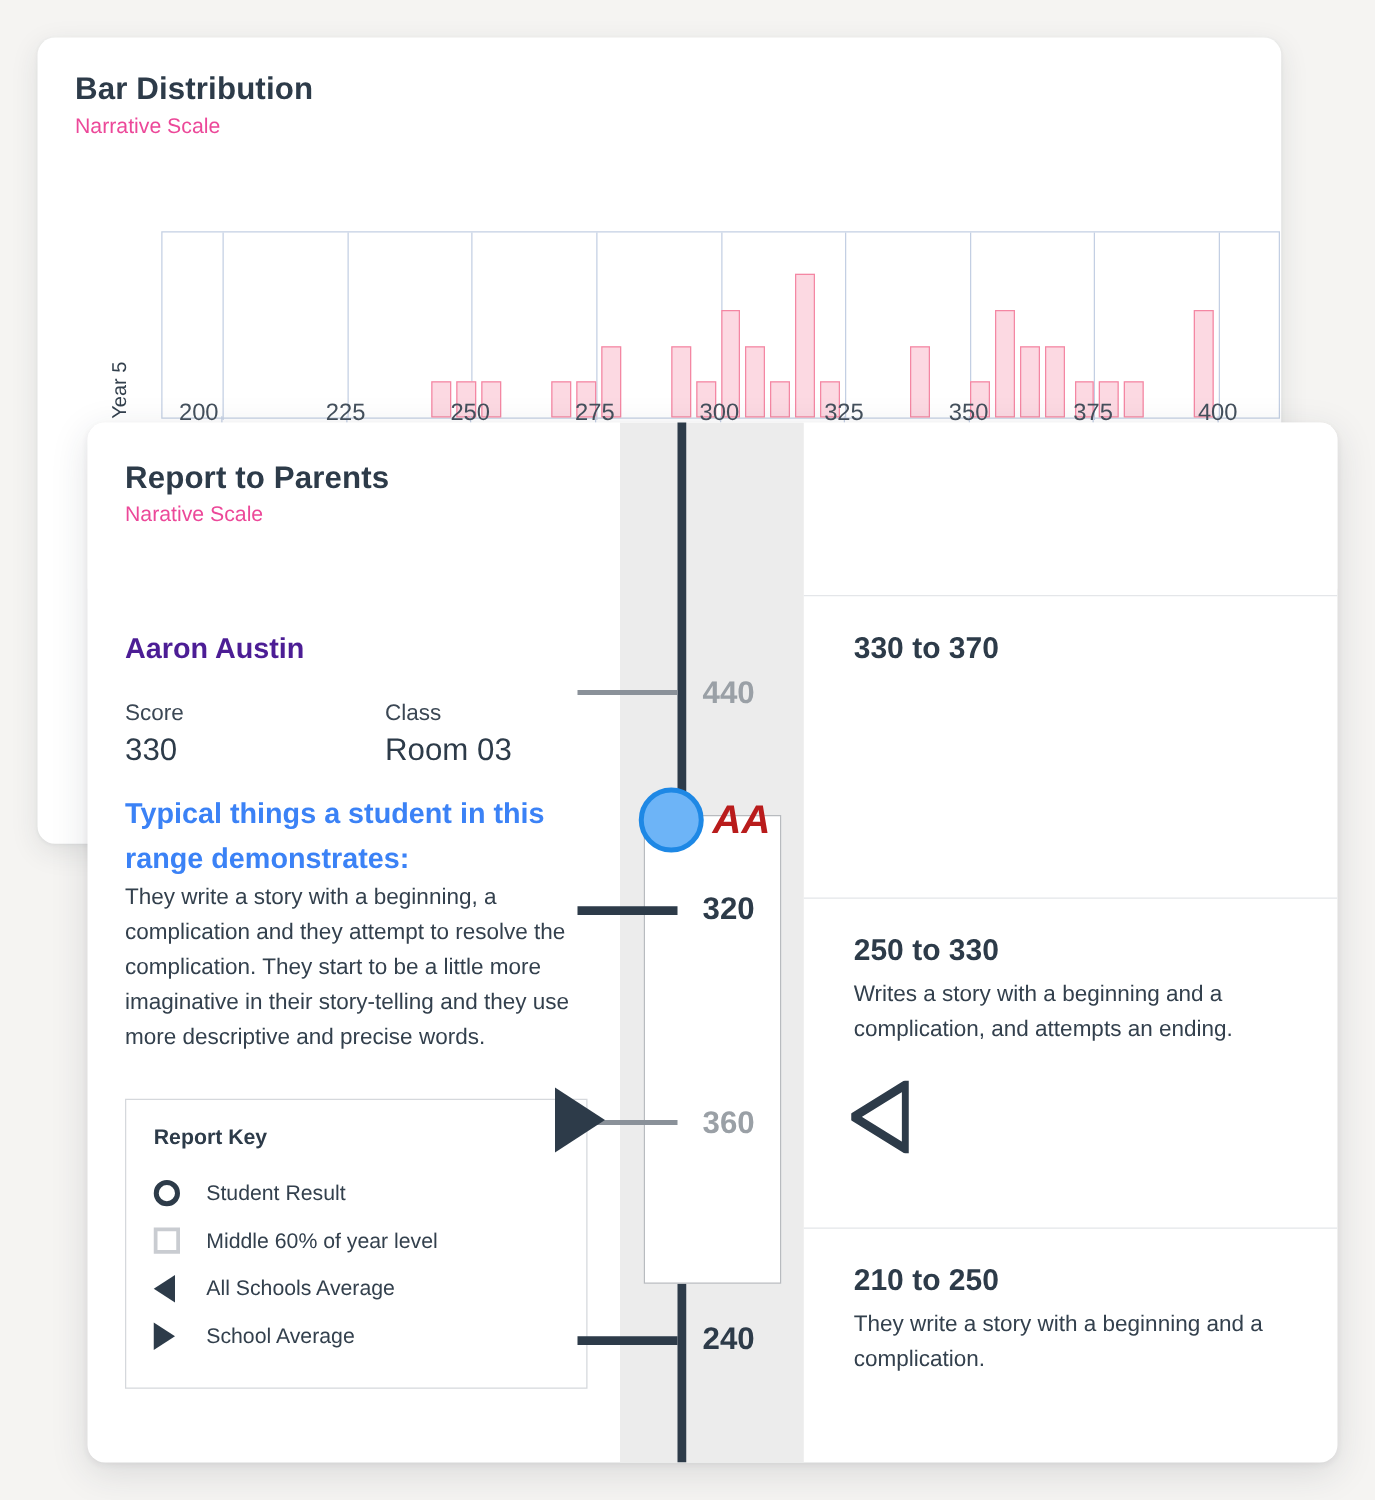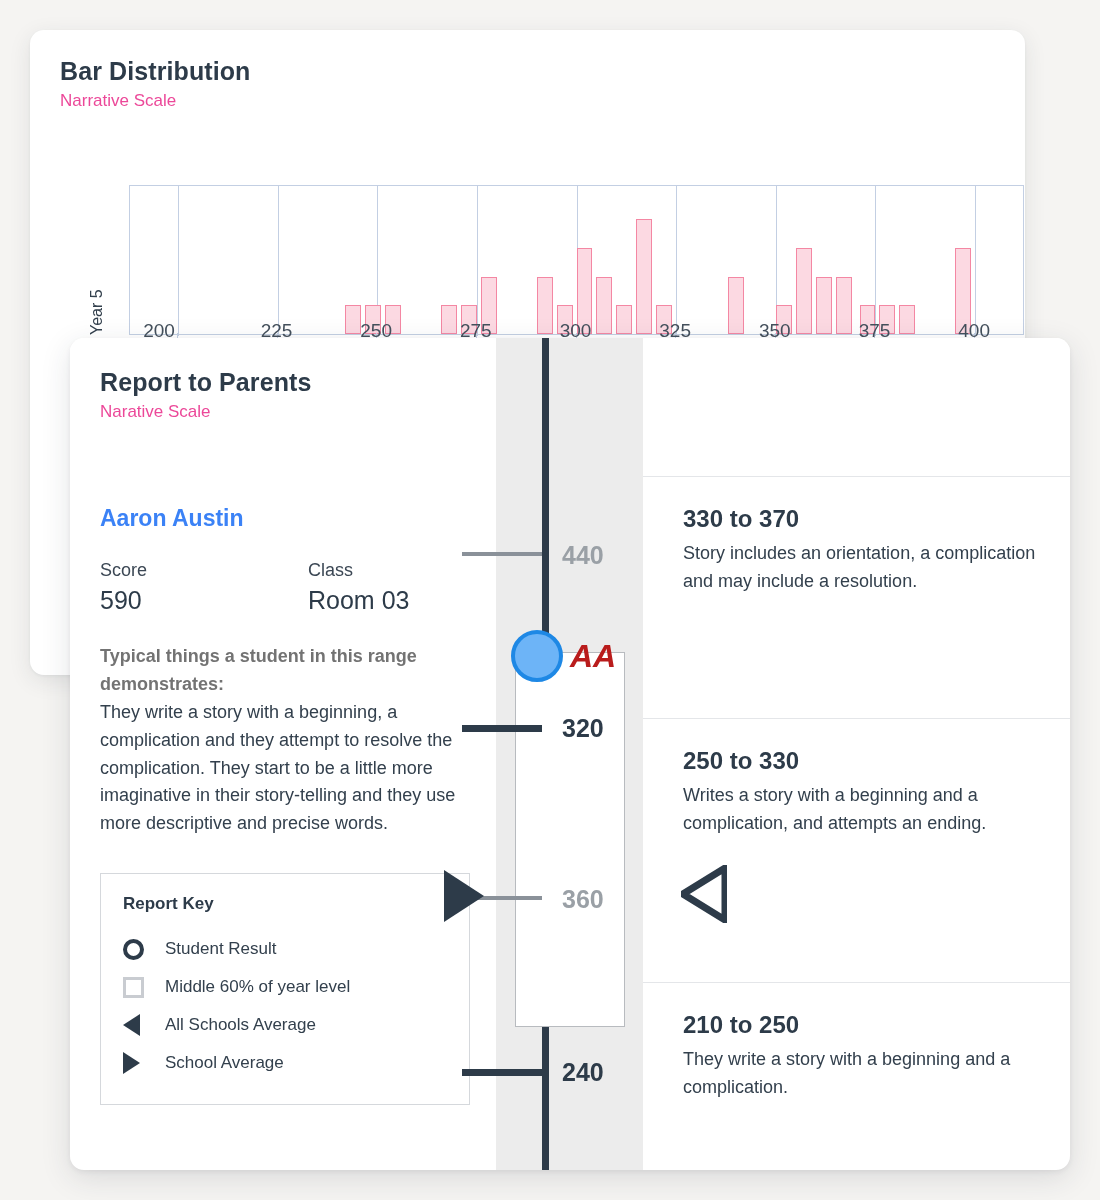--- a/index.html
+++ b/index.html
@@ -56,27 +56,27 @@
     width: 1000px; height: 832px;
     background: #ffffff; border-radius: 14px;
     box-shadow: 0 8px 30px rgba(40,45,60,.13), 0 2px 5px rgba(40,45,60,.07);
     overflow: hidden;
   }
   #card-report .head { padding: 30px 0 0 30px; height: 133px; background: #fff; }
   .report-body { position: absolute; left: 0; top: 133px; right: 0; bottom: 0; }
 
   
   .left-col { position: absolute; left: 30px; top: 0; width: 396px; }
-  .student-name { font-size: 23px; font-weight: bold; color: #3b82f6; margin-top: 34px; }
+  .student-name { font-size: 23px; font-weight: bold; color: #4c1d95; margin-top: 34px; }
   .stat-row { display: flex; margin-top: 28px; gap: 20px; }
   .stat { width: 190px; }
   .stat-label { font-size: 18px; color: #3b4754; }
   .stat-value { font-size: 25px; color: #2d3b49; margin-top: 5px; }
 
-  .typ-head { font-size: 18px; font-weight: bold; color: #737373; margin-top: 28px; line-height: 1.55; }
+  .typ-head { font-size: 23px; font-weight: bold; color: #3b82f6; margin-top: 18px; line-height: 1.55; }
   .typ-body { font-size: 18px; color: #33404d; line-height: 1.55; }
 
   .key-box {
     margin-top: 35px; width: 370px; border: 1px solid #d5d8dc;
     padding: 20px 22px 22px 22px; background: #fff;
   }
   .key-title { font-size: 17px; font-weight: bold; color: #2d3b49; margin-bottom: 16px; }
   .key-item { display: flex; align-items: center; height: 38px; }
   .key-glyph { width: 42px; display: flex; align-items: center; }
   .key-text { font-size: 17px; color: #33404d; }
@@ -206,21 +206,21 @@
     </div>
 
     <div class="report-body">
 
       <div class="left-col">
         <div class="student-name">Aaron Austin</div>
 
         <div class="stat-row">
           <div class="stat">
             <div class="stat-label">Score</div>
-            <div class="stat-value">590</div>
+            <div class="stat-value">330</div>
           </div>
           <div class="stat">
             <div class="stat-label">Class</div>
             <div class="stat-value">Room 03</div>
           </div>
         </div>
 
         <div class="typ-head">Typical things a student in this range demonstrates:</div>
         <div class="typ-body">They write a story with a beginning, a complication and they attempt to resolve the complication. They start to be a little more imaginative in their story-telling and they use more descriptive and precise words.</div>
 
@@ -275,21 +275,20 @@
               </svg></div>
           </div>
       </div>
 
       <div class="right-col" id="bands-layer">
           <div class="band-sep" style="top: 138px;"></div>
           <div class="band-sep" style="top: 380px;"></div>
           <div class="band-sep" style="top: 644px;"></div>
           <div class="band-row" style="top: 167px;">
             <div class="band-title">330 to 370</div>
-            <div class="band-desc" style="max-width: 360px;">Story includes an orientation, a complication and may include a resolution.</div>
           </div>
           <div class="band-row" style="top: 409px;">
             <div class="band-title">250 to 330</div>
             <div class="band-desc" style="max-width: 360px;">Writes a story with a beginning and a complication, and attempts an ending.</div>
           </div>
           <div class="band-row" style="top: 673px;">
             <div class="band-title">210 to 250</div>
             <div class="band-desc" style="max-width: 360px;">They write a story with a beginning and a complication.</div>
           </div>
         </div>

